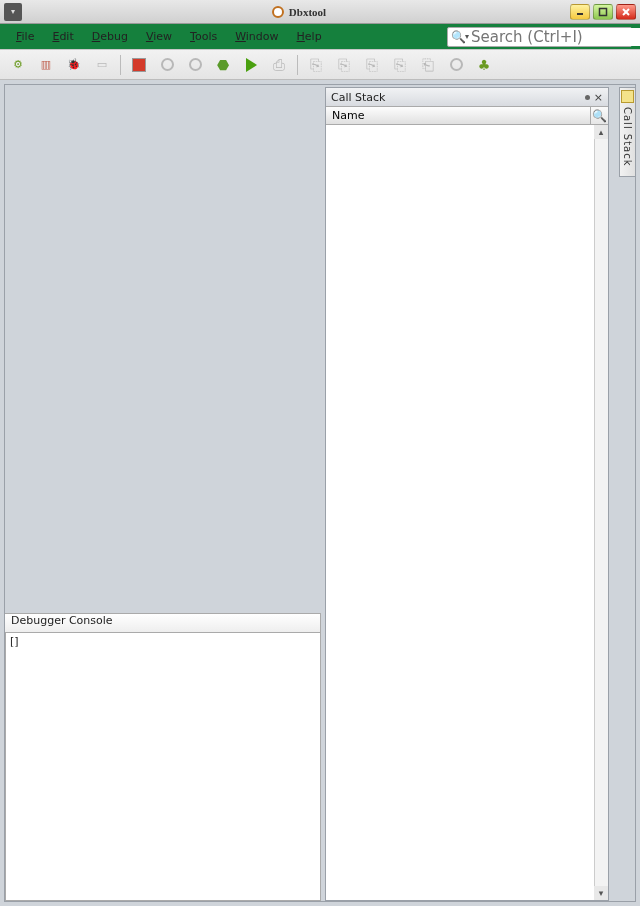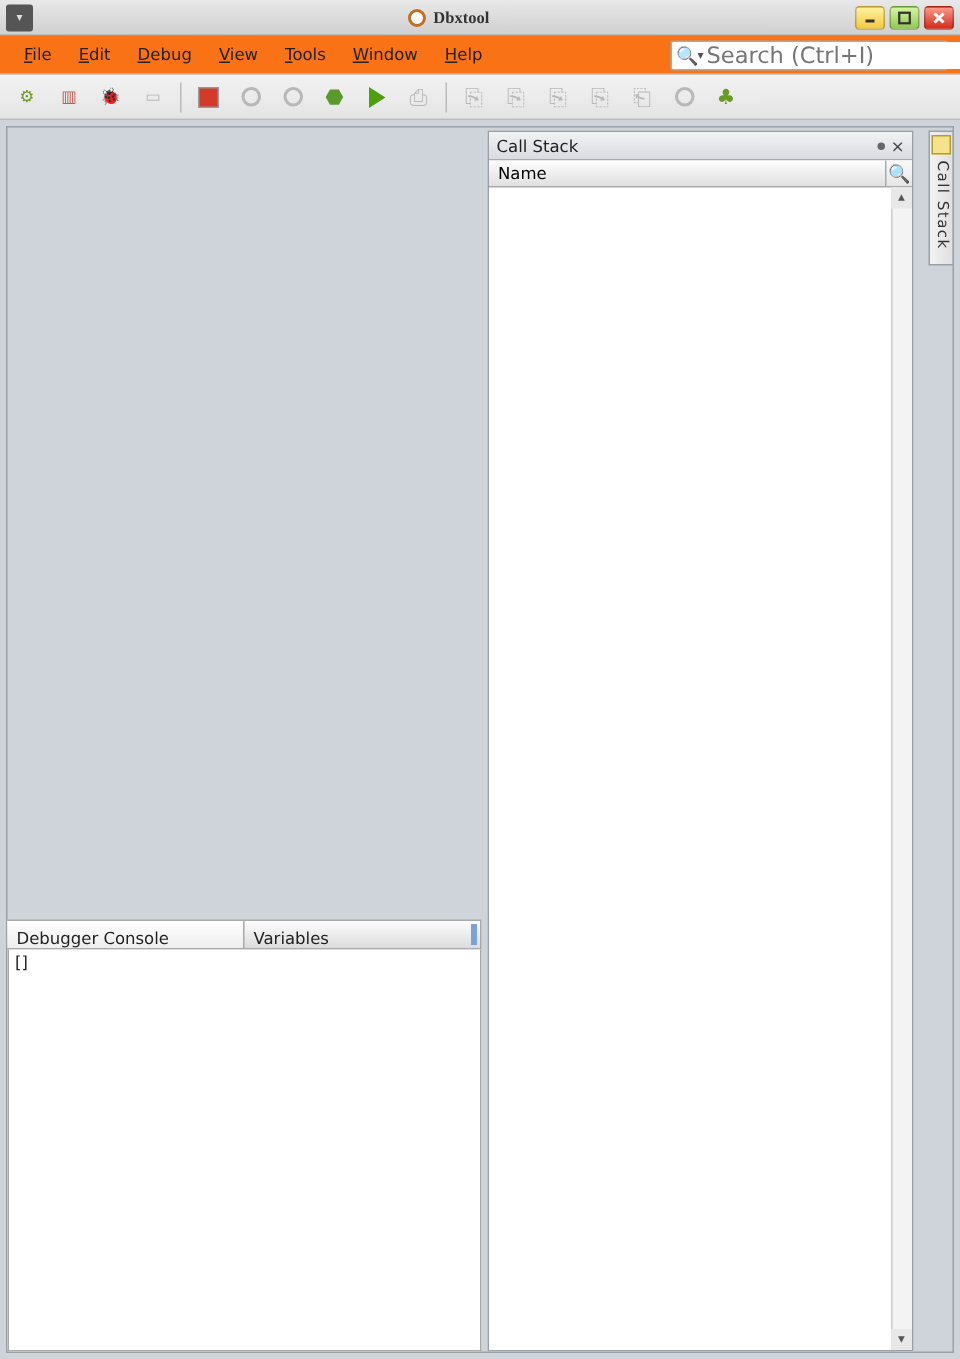--- a/index.html
+++ b/index.html
@@ -10,21 +10,21 @@
     .titlebar .sysmenu span { color: #ddd; font-size: 8px; }
     .titlebar .title-wrap { flex: 1; display: flex; align-items: center; justify-content: center; gap: 5px; }
     .titlebar .app-icon { width: 12px; height: 12px; border-radius: 50%; border: 2px solid #c07020; background: #fff; }
     .titlebar .title { font-weight: bold; color: #333; font-family: Liberation Serif, serif; }
     .titlebar .winbtns { display: flex; gap: 3px; }
     .winbtn { width: 20px; height: 16px; border-radius: 3px; display: flex; align-items: center; justify-content: center; border: 1px solid rgba(0,0,0,0.25); }
     .winbtn.min { background: linear-gradient(to bottom,#fff2a0,#f5c93f); }
     .winbtn.max { background: linear-gradient(to bottom,#d4f5a0,#8fc850); }
     .winbtn.close { background: linear-gradient(to bottom,#ff9a8a,#d42a1a); color: #fff; }
 
-    .menubar { height: 26px; background: #f97316; display: flex; align-items: center; padding: 0 8px; border-bottom: 1px solid #c8c8c8; gap: 2px; }
+    .menubar { height: 26px; background: #15803d; display: flex; align-items: center; padding: 0 8px; border-bottom: 1px solid #c8c8c8; gap: 2px; }
     .menu-item { padding: 3px 8px; color: #222; cursor: default; }
     .menu-item .ul { text-decoration: underline; }
     .menubar .spacer { flex: 1; }
     .search-wrap { display: flex; align-items: center; border: 1px solid #aaa; background: #fff; border-radius: 2px; height: 20px; padding: 0 3px; width: 185px; }
     .search-wrap .mag { width: 14px; color: #555; font-size: 12px; }
     .search-wrap .arr { color: #555; font-size: 8px; margin-right: 2px; }
     .search-wrap input { border: none; outline: none; flex: 1; font-size: 15px; color: #888; }
 
     .toolbar { height: 30px; background: linear-gradient(to bottom,#f2f2f2,#e4e4e4); display: flex; align-items: center; padding: 0 6px; gap: 4px; border-bottom: 1px solid #bcbcbc; }
     .tb-btn { width: 24px; height: 24px; display: flex; align-items: center; justify-content: center; border-radius: 2px; }
@@ -39,21 +39,21 @@
     .ic-pin { color:#5a9a2a; font-size:14px; }
     .ic-tray { color:#b8b8b8; font-size:15px; }
     .ic-net { color:#6a9a20; font-size:14px; }
 
     .workspace { position: relative; height: 826px; background: #cfd4da; }
     .outer-border { position:absolute; inset:4px; border:1px solid #9aa0a8; background:#cfd4da; }
 
     .left-pane { position:absolute; left:0; top:0; width:316px; height:100%; }
     .left-upper { height:528px; }
     .left-tabs { position:absolute; left:0; top:528px; width:316px; height:20px; display:flex; background:linear-gradient(to bottom,#fdfdfd,#dcdcdc); border-top:1px solid #aaa; border-bottom:1px solid #aaa; }
-    .tab { flex:1; display:flex; align-items:flex-end; padding:0 6px; border-right:1px solid #aaa; font-size:11px; color:#222; position:relative; }
+    .tab { flex:1; display:flex; align-items:flex-start; padding:0 6px; border-right:1px solid #aaa; font-size:11px; color:#222; position:relative; }
     .tab.active { background:linear-gradient(to bottom,#fff,#eee); }
     .tab .tab-mark { position:absolute; right:2px; top:2px; bottom:2px; width:4px; background:#7aa3d8; }
     .left-lower { position:absolute; left:0; top:548px; width:316px; bottom:0; background:#fff; border:1px solid #aaa; border-top:none; padding:2px 4px; font-family: "DejaVu Sans Mono", monospace; font-size:11px; color:#222; }
 
     .right-panel { position:absolute; left:320px; top:2px; width:284px; bottom:0; background:#fff; border:1px solid #9aa0a8; display:flex; flex-direction:column; }
     .panel-header { height:19px; background:linear-gradient(to bottom,#f1f2f4,#d8dbe0); border-bottom:1px solid #aaa; display:flex; align-items:center; padding:0 5px; font-size:11px; color:#222; }
     .panel-header .ph-spacer { flex:1; }
     .panel-header .dot { width:5px; height:5px; background:#666; border-radius:50%; margin-right:4px; }
     .panel-header .cls { font-size:11px; color:#444; cursor:default; }
     .col-header { height:18px; background:linear-gradient(to bottom,#fdfdfd,#e0e0e0); border-bottom:1px solid #aaa; display:flex; align-items:center; }
@@ -177,24 +177,20 @@
 <div class="workspace">
   <div class="outer-border">
 
     <div class="left-pane">
       <div class="left-upper"></div>
     </div>
     <div class="left-tabs">
       <div class="tab active">
         <span>Debugger Console</span>
       </div>
-      <div class="tab">
-        <span>Variables</span>
-        <span class="tab-mark"></span>
-      </div>
     </div>
     <div class="left-lower">
       <span>[]</span>
     </div>
 
     <div class="right-panel">
       <div class="panel-header">
         <span>Call Stack</span>
         <span class="ph-spacer"></span>
         <span class="dot"></span>

